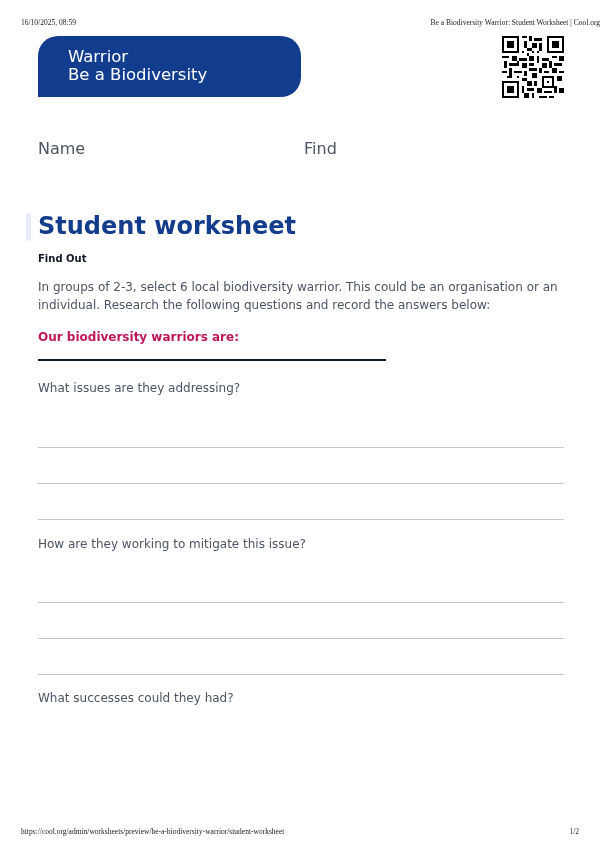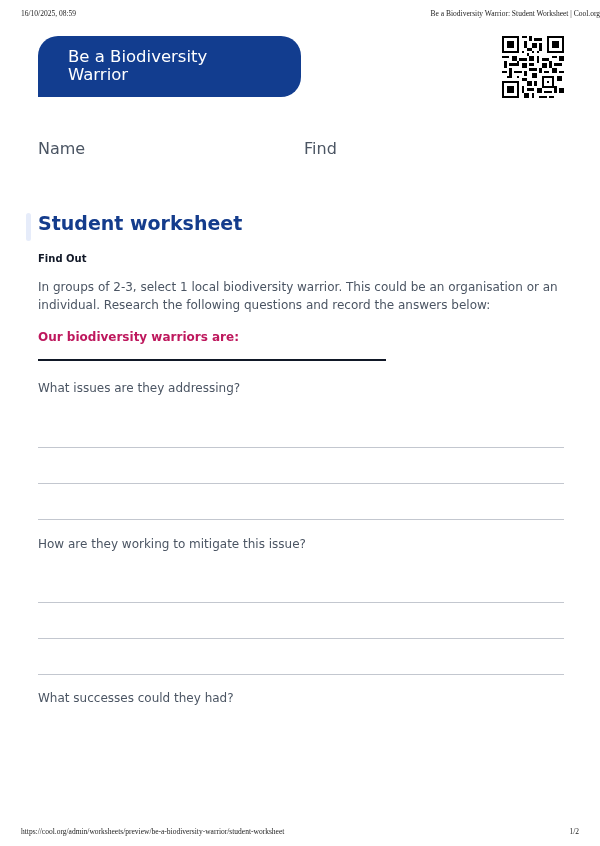--- a/index.html
+++ b/index.html
@@ -1,52 +1,52 @@
 <!DOCTYPE html>
 <html><head>
   <meta charset="utf-8">
   <style>
     html, body { margin: 0; padding: 0; background: #ffffff; }
     body { width: 600px; height: 846px; position: relative; overflow: hidden; font-family: "DejaVu Sans", sans-serif; }
-    .print-header { position: absolute; top: 9px; left: 0; width: 600px; height: 12px; font-family: "Liberation Serif", serif; font-size: 7.5px; color: #222; }
+    .print-header { position: absolute; top: 18px; left: 0; width: 600px; height: 12px; font-family: "Liberation Serif", serif; font-size: 7.5px; color: #222; }
     .print-header .date { position: absolute; left: 21px; top: 0; }
     .print-header .title { position: absolute; left: 0; width: 600px; text-align: right; top: 0; }
     .print-footer { position: absolute; top: 827px; left: 0; width: 600px; font-family: "Liberation Serif", serif; font-size: 7.5px; color: #222; }
     .print-footer .url { position: absolute; left: 21px; }
     .print-footer .page { position: absolute; right: 21px; }
 
     .banner { position: absolute; left: 38px; top: 36px; width: 263px; height: 61px; background: #123d8f; border-radius: 20px 20px 20px 0; box-sizing: border-box; padding: 12px 0 0 30px; color: #ffffff; font-size: 16.5px; line-height: 18px; }
     .qr { position: absolute; left: 502px; top: 36px; width: 62px; height: 62px; }
 
     .field-label { position: absolute; top: 139px; font-size: 16px; color: #4b5563; }
     .name-label { left: 38px; }
     .class-label { left: 304px; }
 
     .accent-bar { position: absolute; left: 26px; top: 213px; width: 5px; height: 28px; background: #e6ecfa; border-radius: 3px; }
-    .page-title { position: absolute; left: 38px; top: 212px; margin: 0; font-size: 19px; font-weight: bold; color: #143c8c; }
+    .page-title { position: absolute; left: 38px; top: 212px; margin: 0; font-size: 24px; font-weight: bold; color: #143c8c; }
 
     .section-title { position: absolute; left: 38px; top: 253px; margin: 0; font-size: 10px; font-weight: bold; color: #111827; }
     .intro { position: absolute; left: 38px; top: 278px; width: 530px; margin: 0; font-size: 12px; line-height: 18px; color: #4b5563; }
     .warriors-label { position: absolute; left: 38px; top: 330px; margin: 0; font-size: 12px; font-weight: bold; color: #be185d; text-align: right; }
     .warriors-line { position: absolute; left: 38px; top: 359px; width: 348px; height: 2px; background: #111827; }
 
     .question { position: absolute; left: 38px; font-size: 12px; color: #4b5563; }
     .answer-line { position: absolute; left: 38px; width: 526px; height: 1px; background: #c3c7cf; }
   </style>
 </head>
 <body>
 
 <div class="print-header">
   <span class="date">16/10/2025, 08:59</span>
   <span class="title">Be a Biodiversity Warrior: Student Worksheet | Cool.org</span>
 </div>
 
 <div class="banner">
+  <div>Warrior</div>
   <div>Be a Biodiversity</div>
-  <div>Warrior</div>
 </div>
 
 <svg class="qr" viewBox="0 0 25 25" shape-rendering="crispEdges">
   <rect width="25" height="25" fill="#fff"></rect>
   <g fill="#000">
     <rect x="0" y="0" width="7" height="7"></rect>
       <rect x="1" y="1" width="5" height="5" fill="#fff"></rect>
       <rect x="2" y="2" width="3" height="3"></rect>
     <rect x="18" y="0" width="7" height="7"></rect>
       <rect x="19" y="1" width="5" height="5" fill="#fff"></rect>
@@ -113,21 +113,21 @@
   </g>
 </svg>
 
 <span class="field-label name-label">Name</span>
 <span class="field-label class-label">Find</span>
 
 <div class="accent-bar"></div>
 <h1 class="page-title">Student worksheet</h1>
 
 <h2 class="section-title">Find Out</h2>
-<p class="intro">In groups of 2-3, select 1 local biodiversity warrior. This could be an organisation or an individual. Research the following questions and record the answers below:</p>
+<p class="intro">In groups of 2-3, select 6 local biodiversity warrior. This could be an organisation or an individual. Research the following questions and record the answers below:</p>
 <p class="warriors-label">Our biodiversity warriors are:</p>
 <div class="warriors-line"></div>
 
 <span class="question" style="top:381px">What issues are they addressing?</span>
 <div class="answer-line" style="top:447px"></div>
 <div class="answer-line" style="top:483px"></div>
 <div class="answer-line" style="top:519px"></div>
 
 <span class="question" style="top:537px">How are they working to mitigate this issue?</span>
 <div class="answer-line" style="top:602px"></div>

